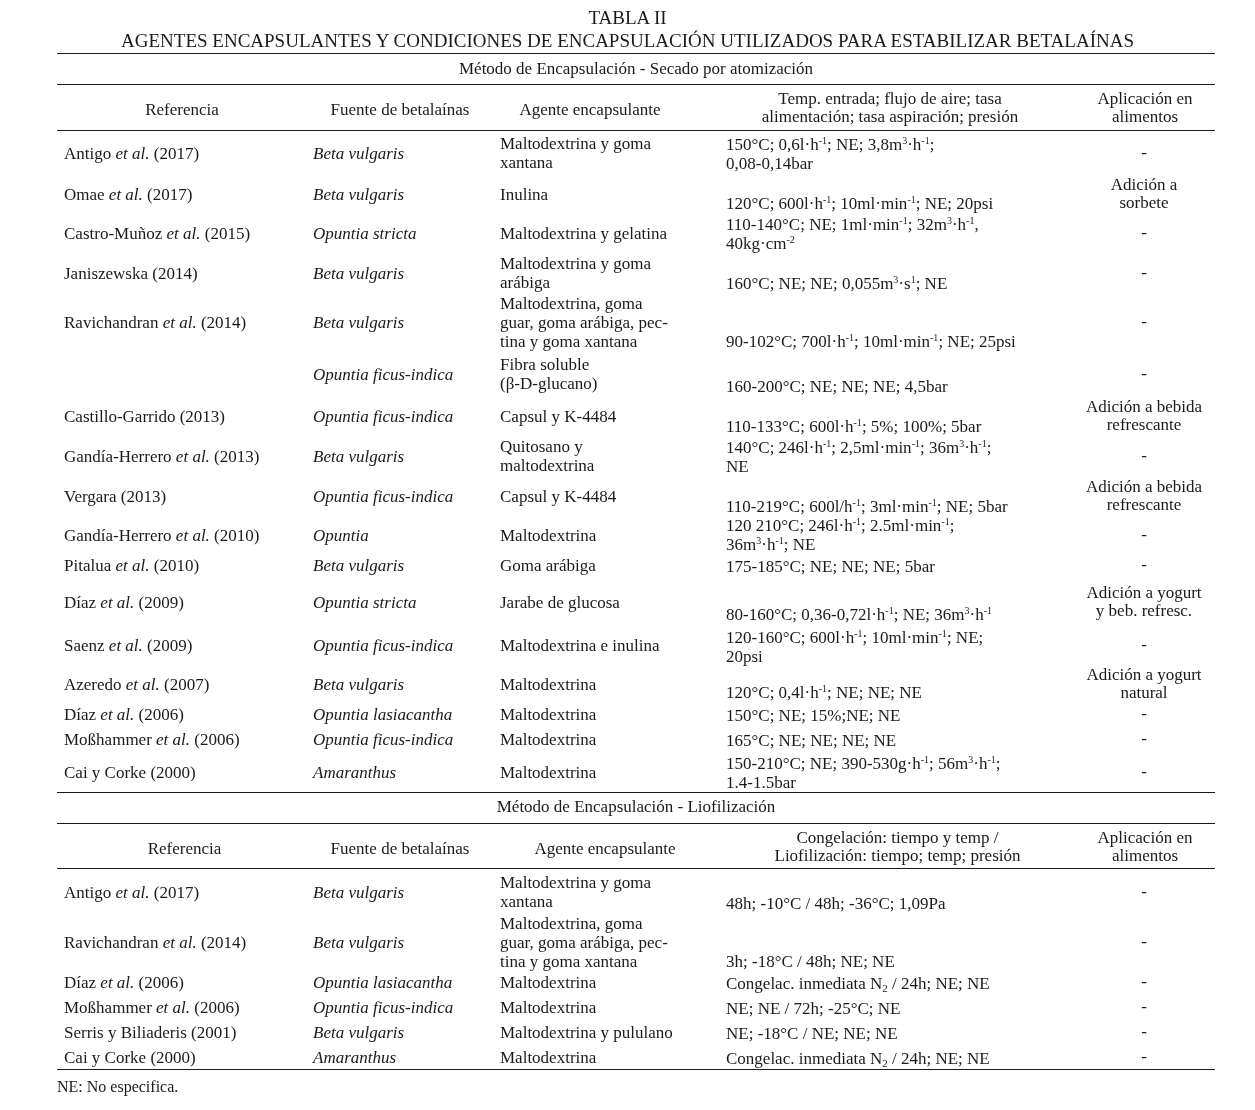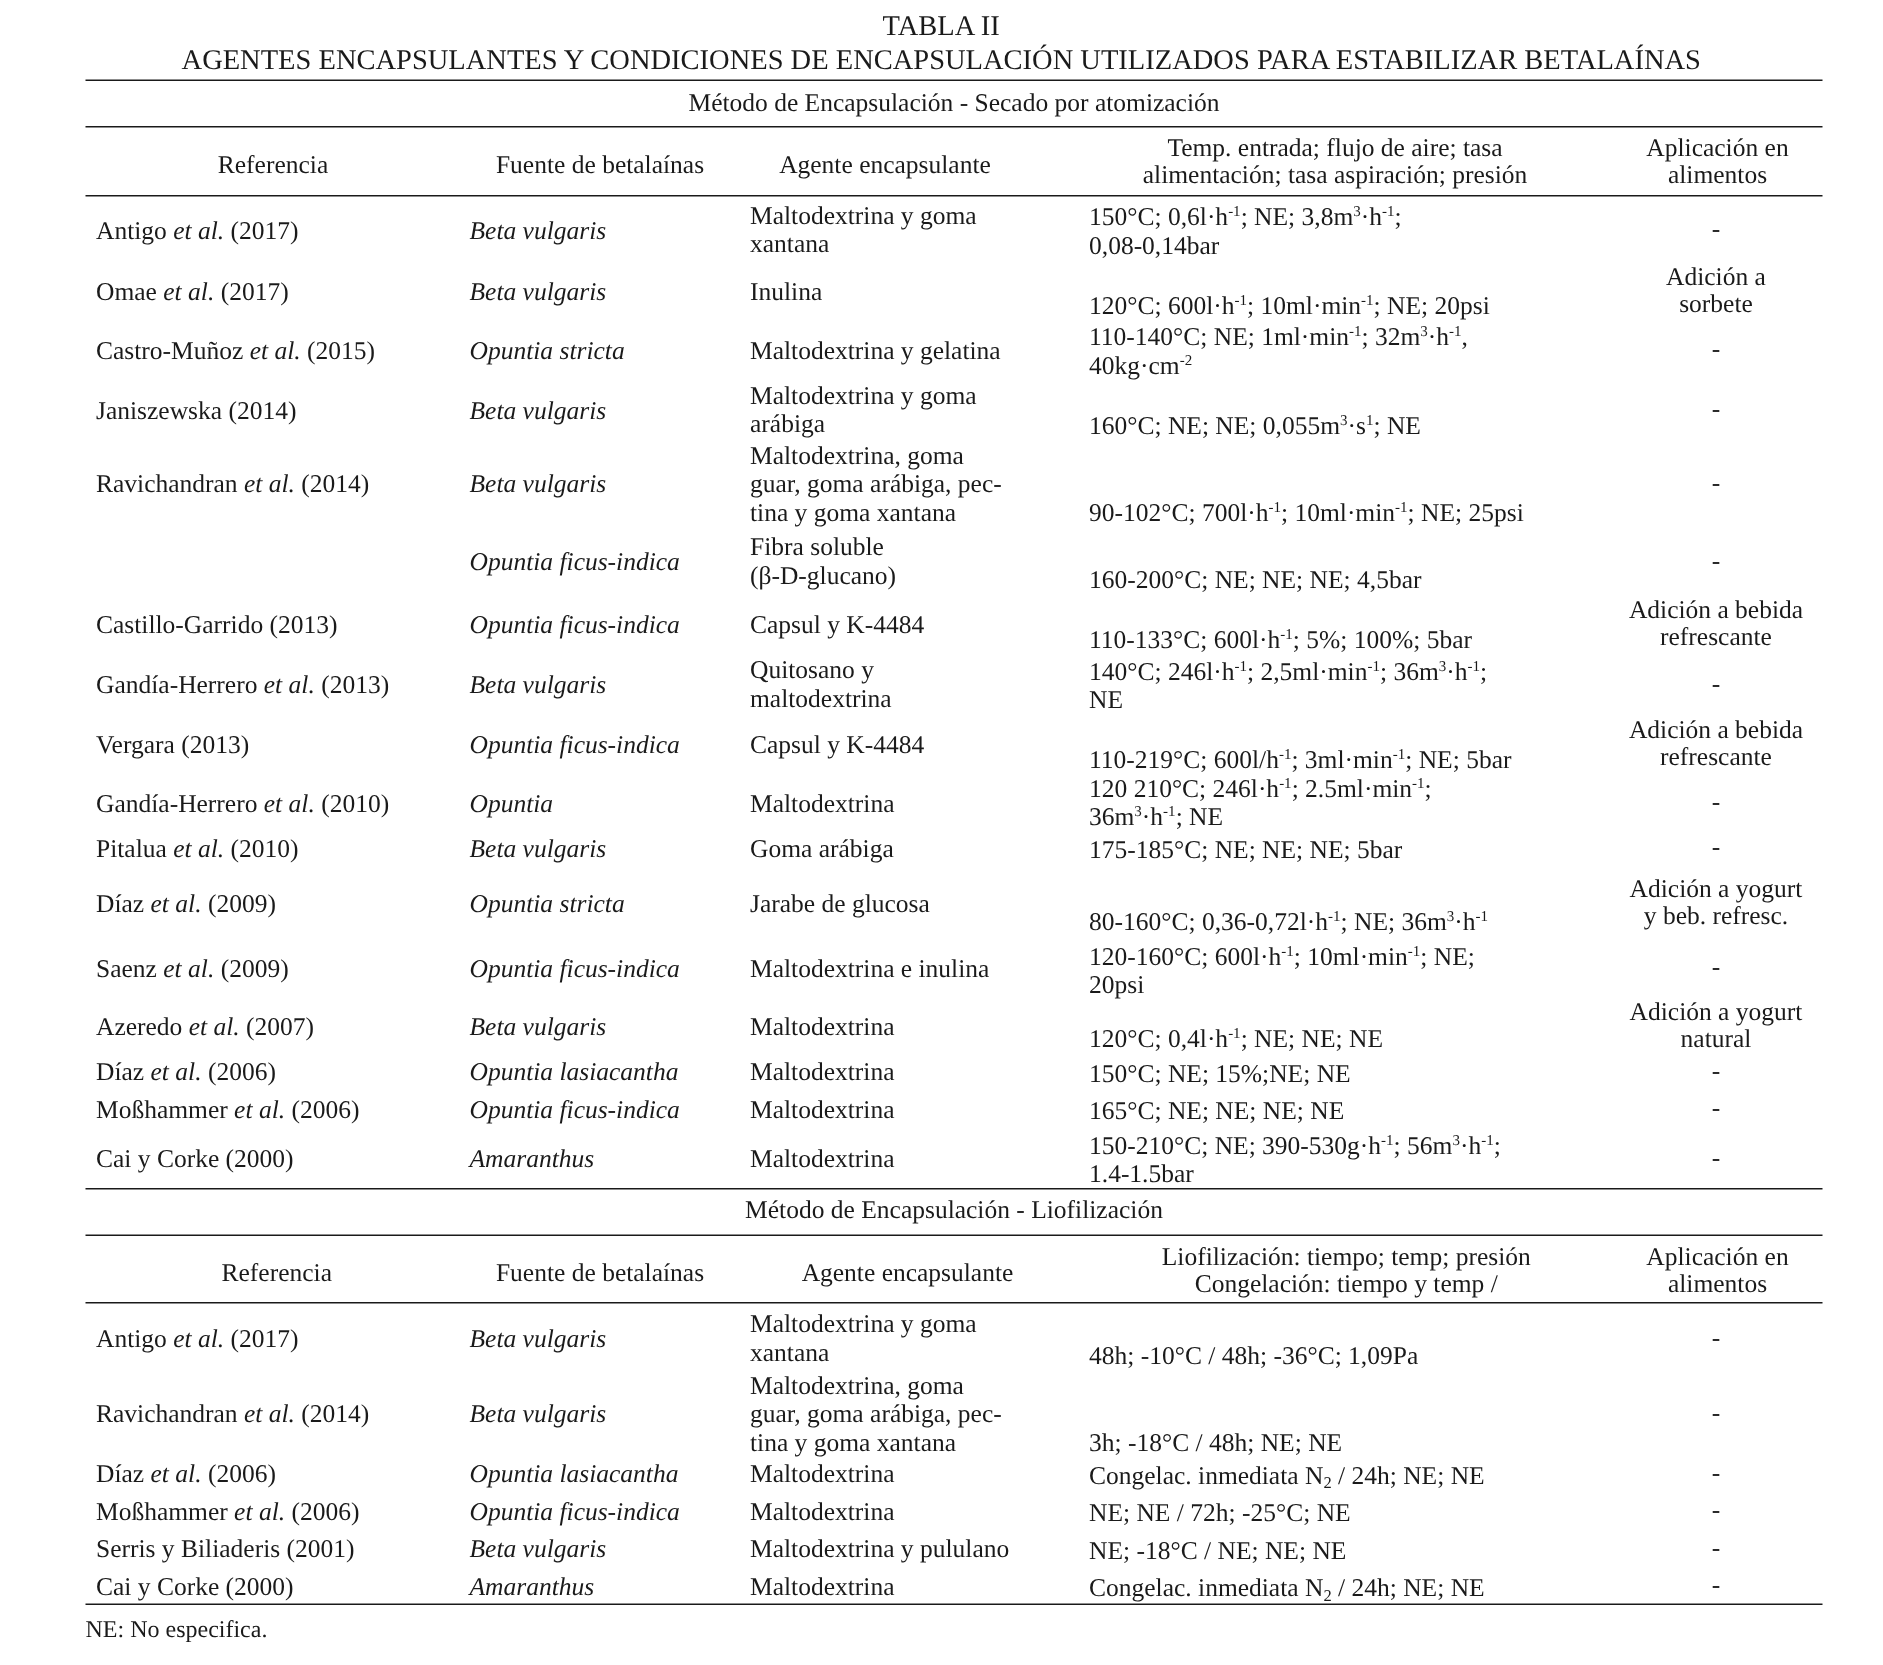--- a/index.html
+++ b/index.html
@@ -304,22 +304,22 @@
 <div class="rule" style="top:792px;"></div>
 
 <div class="section" style="top:797px;">Método de Encapsulación - Liofilización</div>
 <div class="rule" style="top:823px;"></div>
 
 <div>
   <div class="hdr" style="left:57px;top:840px;width:255px;">Referencia</div>
   <div class="hdr" style="left:310px;top:840px;width:180px;">Fuente de betalaínas</div>
   <div class="hdr" style="left:510px;top:840px;width:190px;">Agente encapsulante</div>
   <div class="hdr" style="left:725px;top:829px;width:345px;">
+    <div>Congelación: tiempo y temp /</div>
     <div>Liofilización: tiempo; temp; presión</div>
-    <div>Congelación: tiempo y temp /</div>
   </div>
   <div class="hdr" style="left:1070px;top:829px;width:150px;">
     <div>Aplicación en</div>
     <div>alimentos</div>
   </div>
 </div>
 <div class="rule" style="top:868px;"></div>
 
 <div id="body-s1">
     <div class="row" style="top: 871px; height: 42px;">

